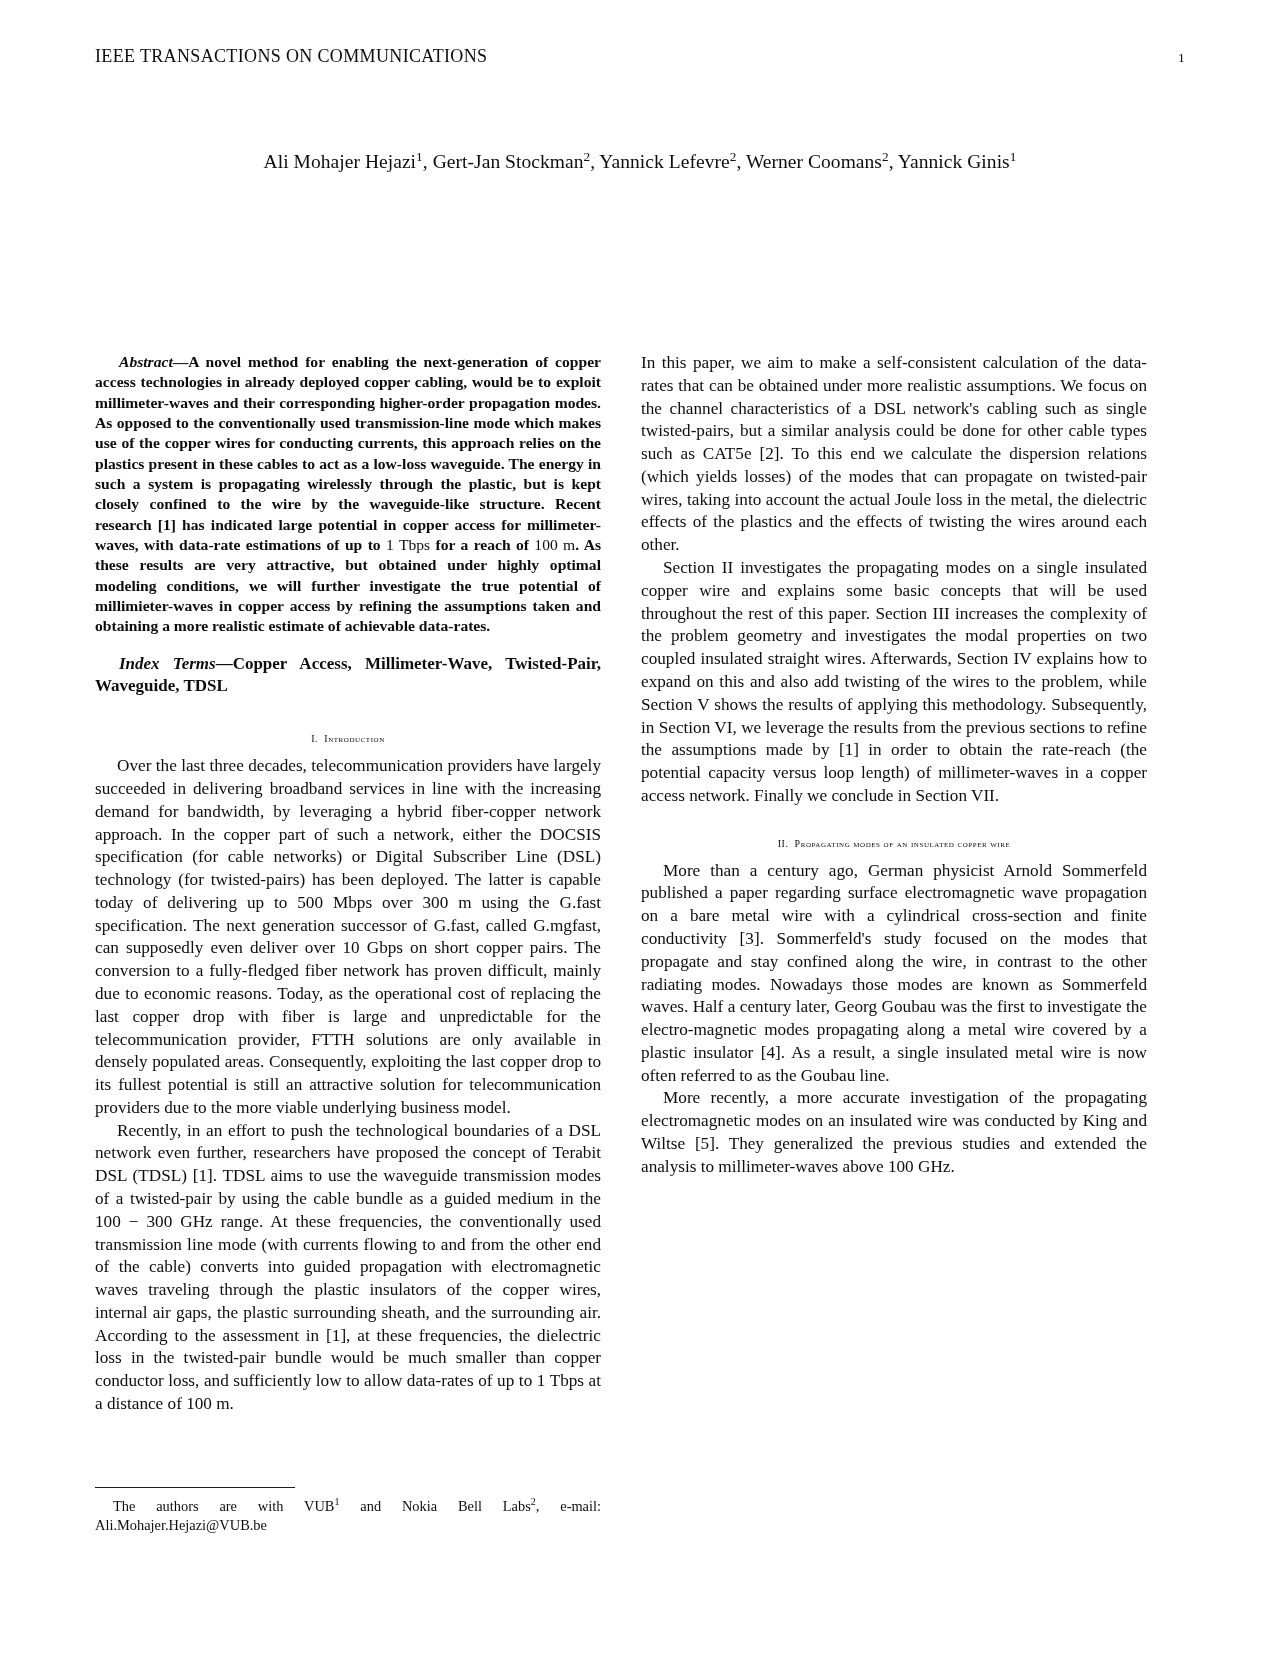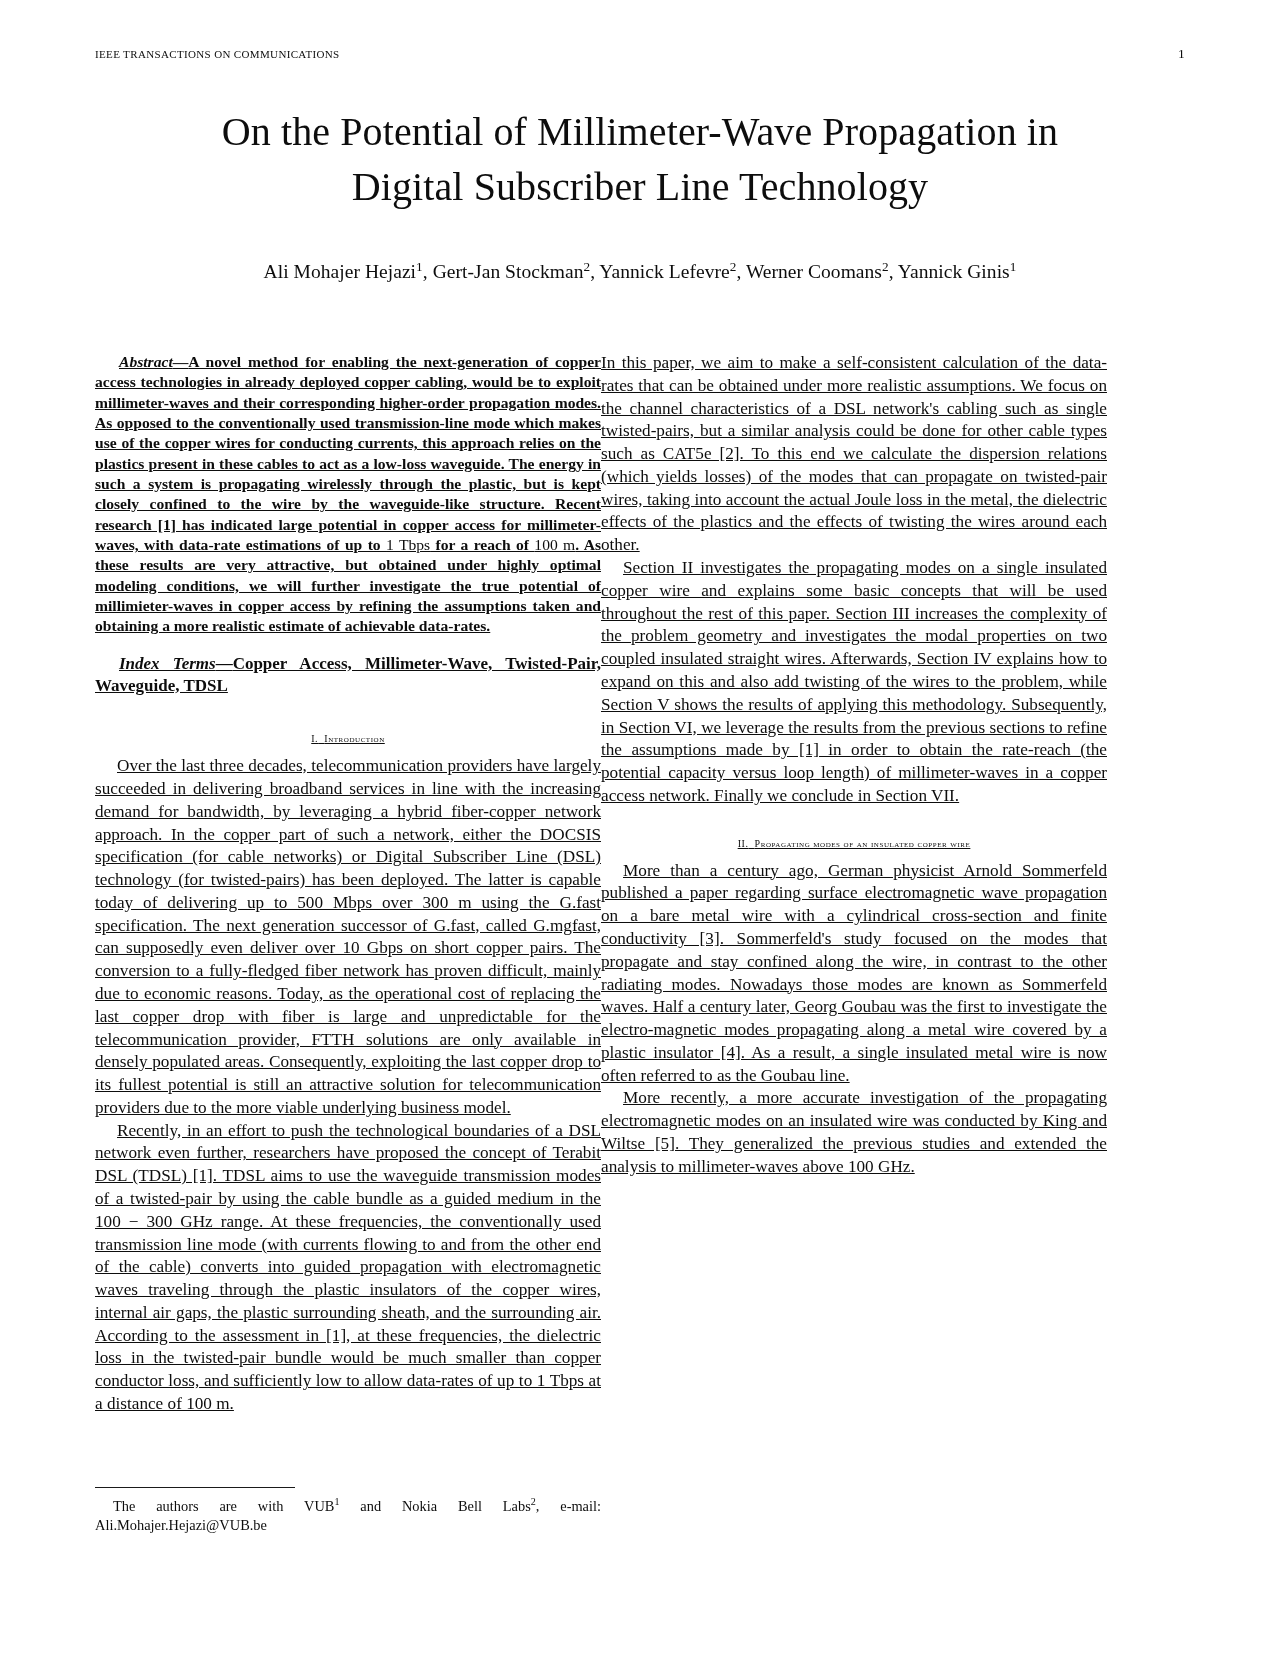--- a/index.html
+++ b/index.html
@@ -30,21 +30,21 @@
     left: 95px;
     width: 1090px;
     display: flex;
     justify-content: space-between;
     align-items: baseline;
     font-size: 13.5px;
     letter-spacing: 0.35px;
     font-variant: small-caps;
     text-transform: uppercase;
   }
-  .runhead .journal { font-size: 11px; }
+  .runhead .journal { font-size: 18px; }
   .runhead .pageno  { font-size: 13.5px; }
 
   
   .titleblock {
     position: absolute;
     top: 104px;
     left: 95px;
     width: 1090px;
     text-align: center;
   }
@@ -64,21 +64,21 @@
   .authors sup { font-size: 0.68em; vertical-align: super; line-height: 0; }
 
   
   .columns {
     position: absolute;
     top: 352px;
     left: 95px;
     width: 1092px;
     height: 1230px;
     display: flex;
-    text-decoration: underline;
+    gap: 40px;
   }
   .col {
     width: 506px;
     position: relative;
   }
   .col-right { padding-top: 0; }
 
   p.body {
     margin: 0;
     font-size: 17.2px;
@@ -150,24 +150,20 @@
 <body>
 
 <div class="page">
 
   <div class="runhead">
     <span class="journal">IEEE TRANSACTIONS ON COMMUNICATIONS</span>
     <span class="pageno">1</span>
   </div>
 
   <div class="titleblock">
-    <h1 class="paper-title">
-      <span>On the Potential of Millimeter-Wave Propagation in</span><br>
-      <span>Digital Subscriber Line Technology</span>
-    </h1>
     <div class="authors">
       <span>Ali Mohajer Hejazi</span><sup>1</sup>,
       <span>Gert-Jan Stockman</span><sup>2</sup>,
       <span>Yannick Lefevre</span><sup>2</sup>,
       <span>Werner Coomans</span><sup>2</sup>,
       <span>Yannick Ginis</span><sup>1</sup>
     </div>
   </div>
 
   <div class="columns">

